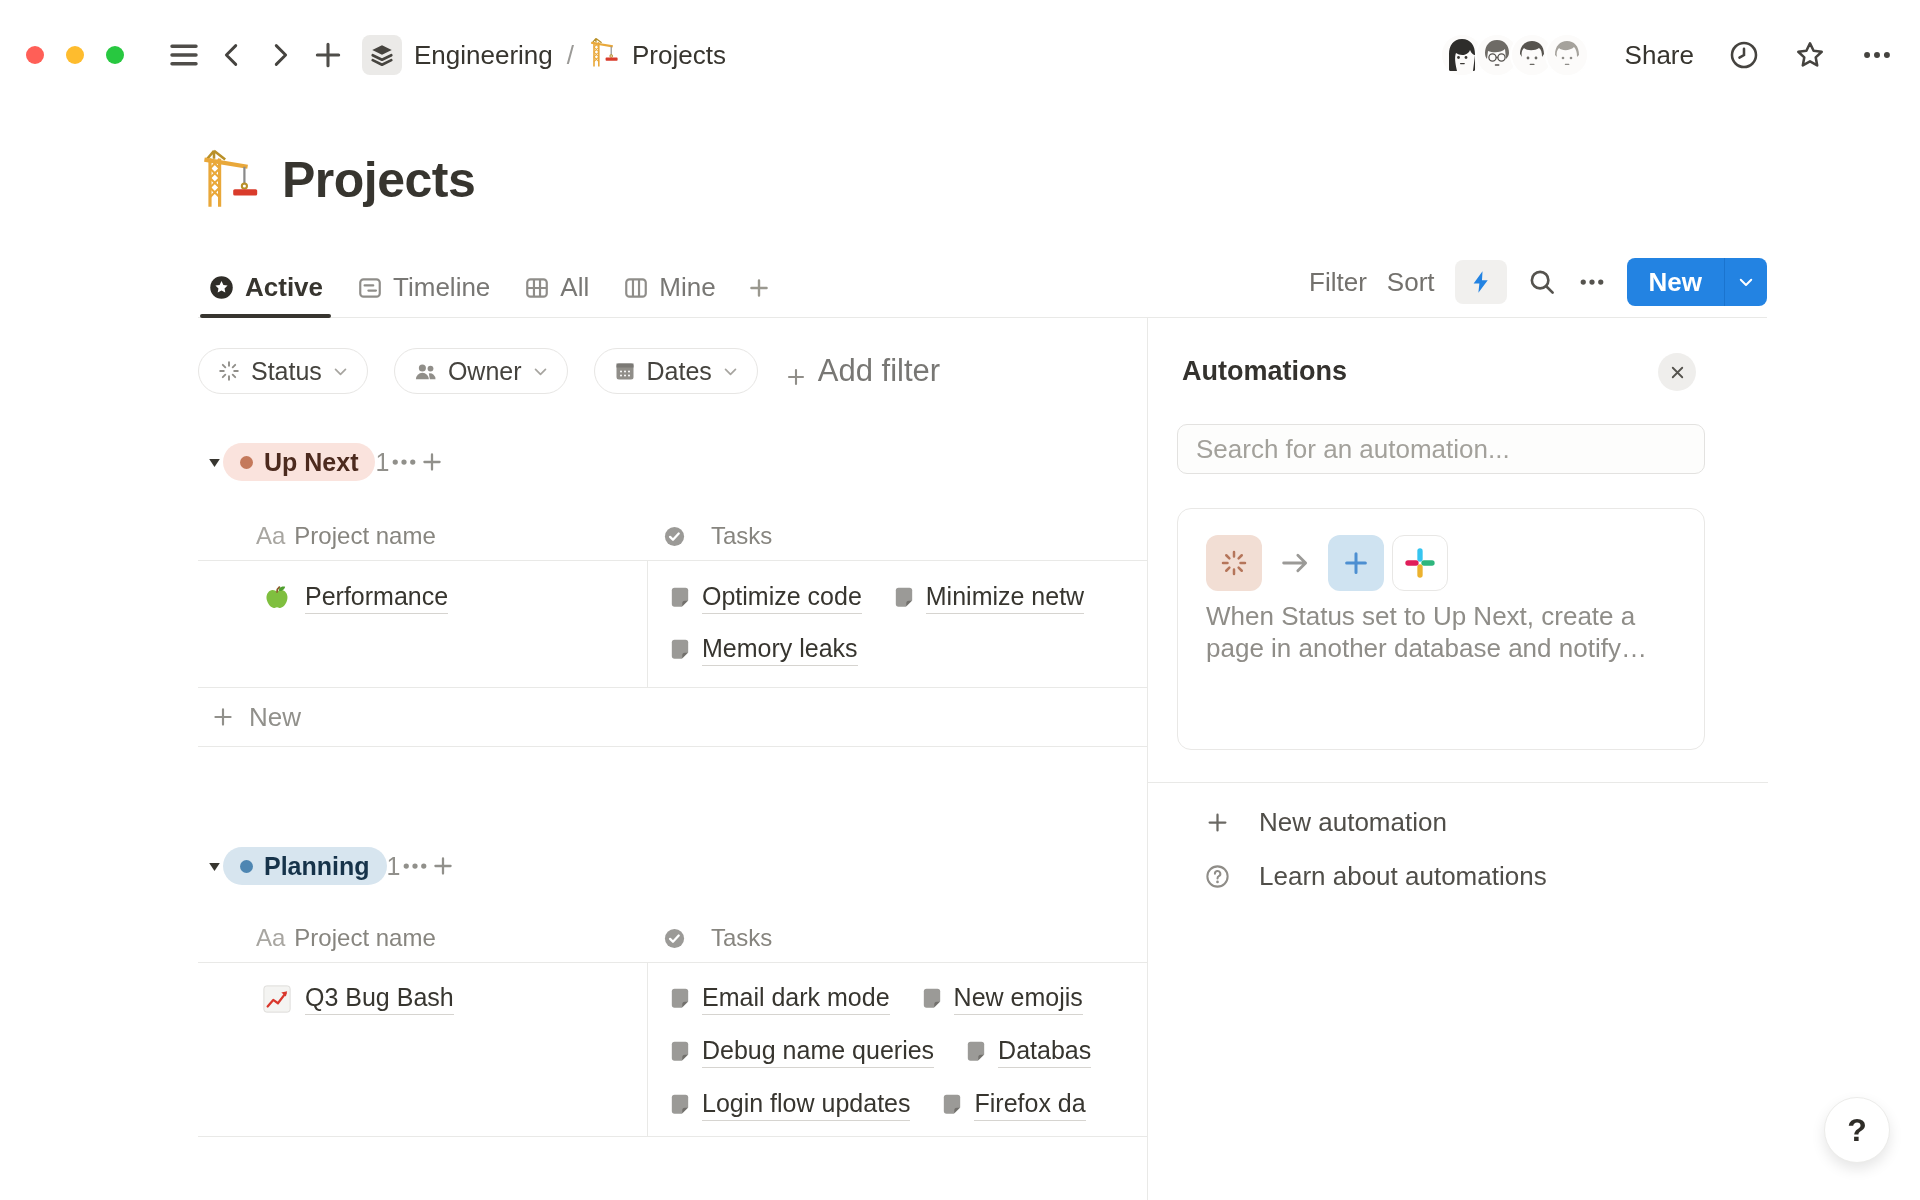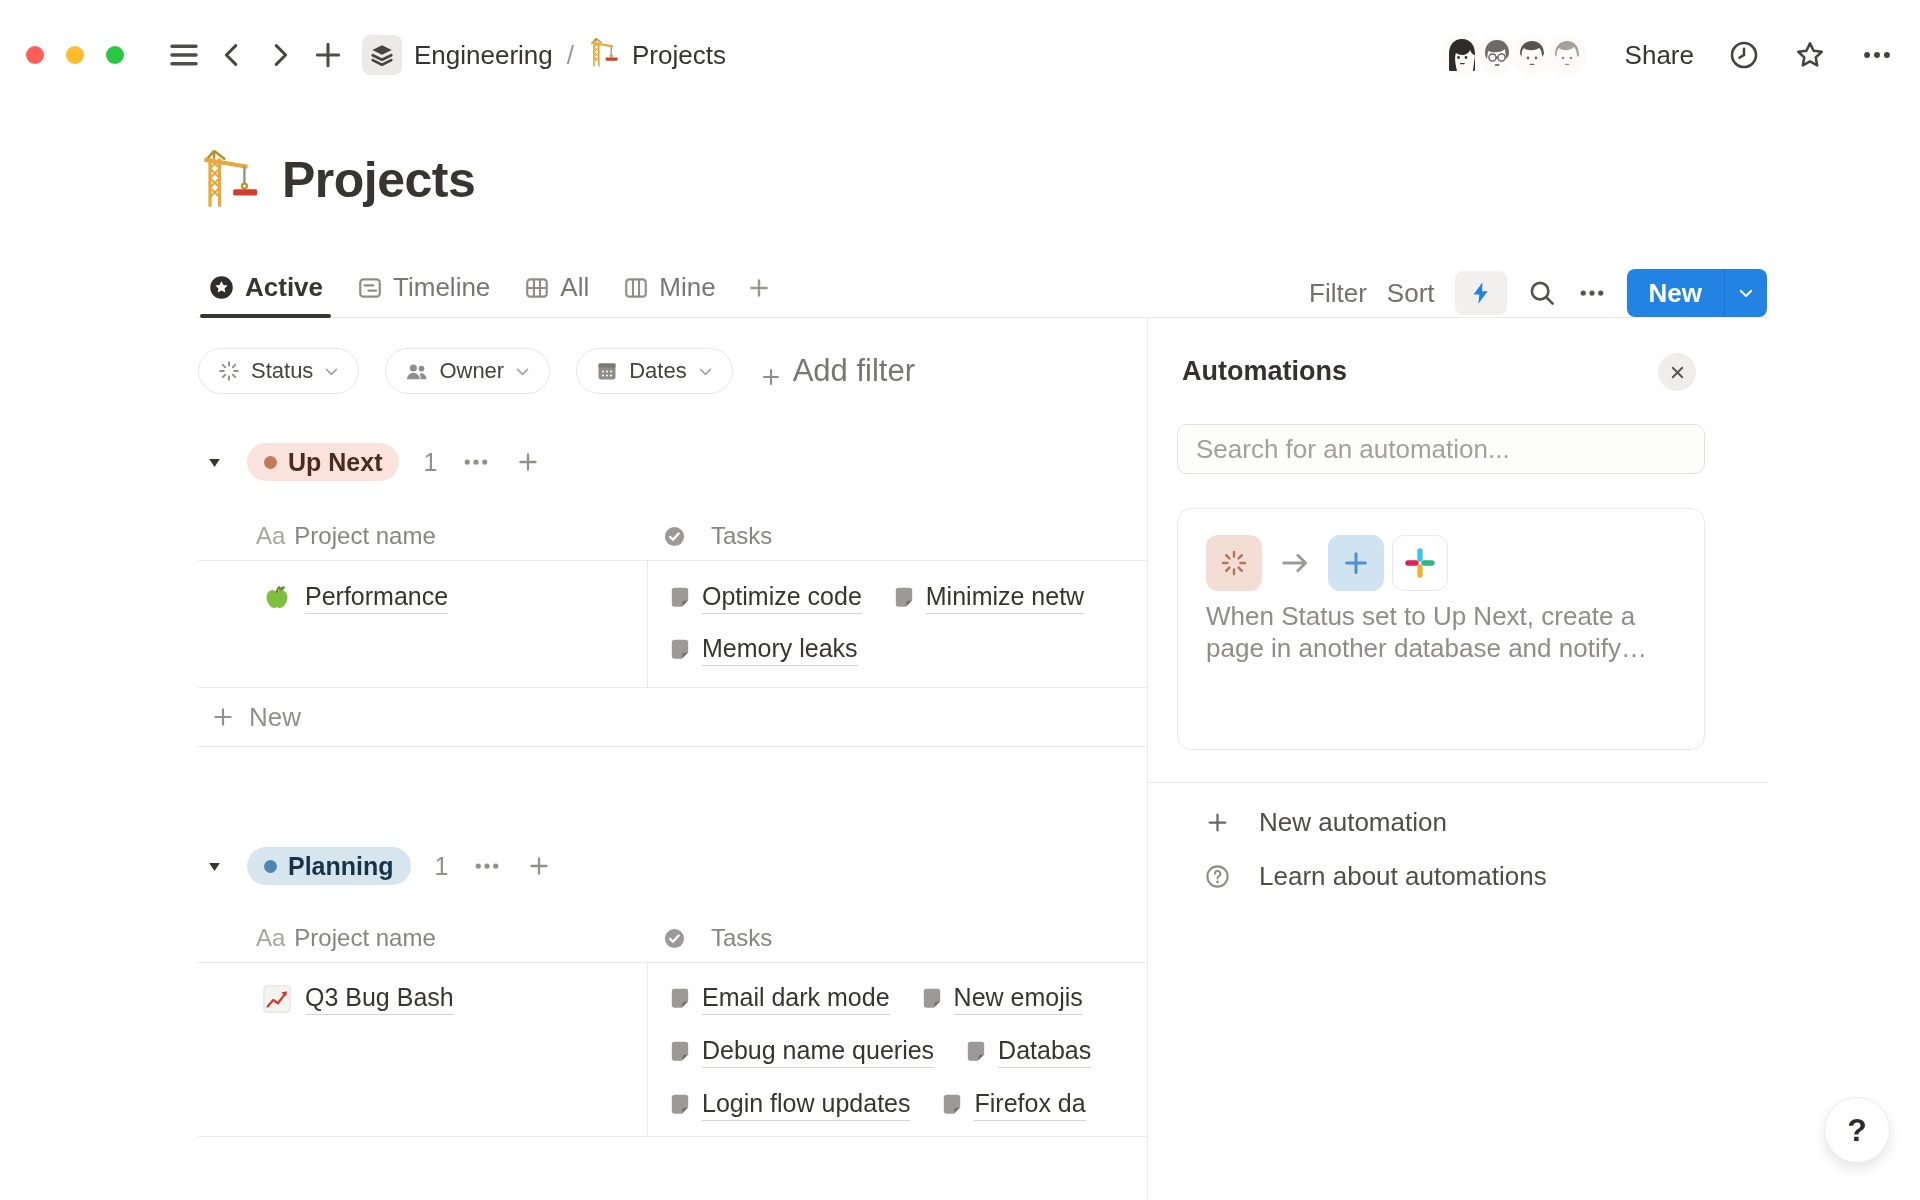--- a/index.html
+++ b/index.html
@@ -20,45 +20,45 @@
   .avatars{display:flex;align-items:center;margin-right:2px}
   .avatar{width:44px;height:44px;border-radius:50%;border:2px solid #fff;background:#fcfbfa;overflow:hidden}
   .avatar + .avatar{margin-left:-9px}
   .share{font-size:26px;color:#37352f}
 
   
   .title-row{position:absolute;top:146px;left:198px;display:flex;align-items:center;gap:20px}
   .title-row h1{font-size:50px;font-weight:700;letter-spacing:-.5px;color:#37352f}
 
   
-  .viewbar{position:absolute;left:198px;top:258px;width:1569px;height:60px;border-bottom:1px solid #e9e9e7;display:flex;align-items:flex-end}
+  .viewbar{position:absolute;left:198px;top:258px;width:1569px;height:60px;border-bottom:1px solid #e9e9e7;display:flex;align-items:flex-start}
   .tabs{display:flex;align-items:center;gap:14px;height:100%}
   .tab{position:relative;display:flex;align-items:center;gap:10px;height:100%;padding:0 10px;font-size:26px;color:#787774;cursor:pointer}
   .tab.active{color:#37352f;font-weight:600}
   .tab.active::after{content:'';position:absolute;left:2px;right:2px;bottom:-1px;height:4px;background:#37352f;border-radius:2px}
   .tab-add{padding:0 6px;display:flex;align-items:center}
   .controls{margin-left:auto;display:flex;align-items:center;gap:20px}
   .ctl-txt{font-size:26px;color:#73716d}
   .zap-btn{width:52px;height:44px;border-radius:8px;background:#f1f0ee;display:flex;align-items:center;justify-content:center}
   .icon-btn{display:flex;align-items:center;justify-content:center}
   .new-btn{display:flex;align-items:stretch;height:48px;border-radius:8px;overflow:hidden;background:#2383e2}
   .new-btn .lbl{display:flex;align-items:center;padding:0 22px;color:#fff;font-size:26px;font-weight:600}
   .new-btn .div{width:1px;background:#1a74cf}
   .new-btn .dd{width:42px;display:flex;align-items:center;justify-content:center}
 
   
   .chips-row{position:absolute;left:198px;top:348px;display:flex;align-items:center;gap:26px;height:46px}
-  .chip{display:flex;align-items:center;gap:10px;height:46px;padding:0 18px;border:1px solid #e7e6e4;border-radius:23px;background:#fff;font-size:22px;color:#45433e}
+  .chip{display:flex;align-items:center;gap:10px;height:46px;padding:0 18px;border:1px solid #e7e6e4;border-radius:23px;background:#fff;font-size:25px;color:#45433e}
   .add-filter{display:flex;align-items:flex-end;gap:10px;font-size:31px;color:#787774}
 
   
   .group{position:absolute;left:198px;width:950px;overflow:hidden}
   .group-1{top:442px}
   .group-2{top:846px}
-  .group-header{height:40px;display:flex;align-items:center;gap:24px;padding-left:8px}
+  .group-header{height:40px;display:flex;align-items:center;gap:0;padding-left:8px}
   .pill{display:flex;align-items:center;gap:11px;height:38px;padding:0 17px;border-radius:19px;font-size:25px;font-weight:600}
   .pill .dot{width:13px;height:13px;border-radius:50%}
   .pill-upnext{background:#fae3dd;color:#4c2a1e}
   .pill-upnext .dot{background:#c4795b}
   .pill-planning{background:#d7e5ef;color:#16334a}
   .pill-planning .dot{background:#4e86b2}
   .gcount{font-size:25px;color:#91908b}
   .gbtn{display:flex;align-items:center;justify-content:center}
   .thead{display:flex;height:49px;align-items:center;font-size:24px;color:#87857f;border-bottom:1px solid #e9e9e7}
   .group-1 .thead{margin-top:30px}

